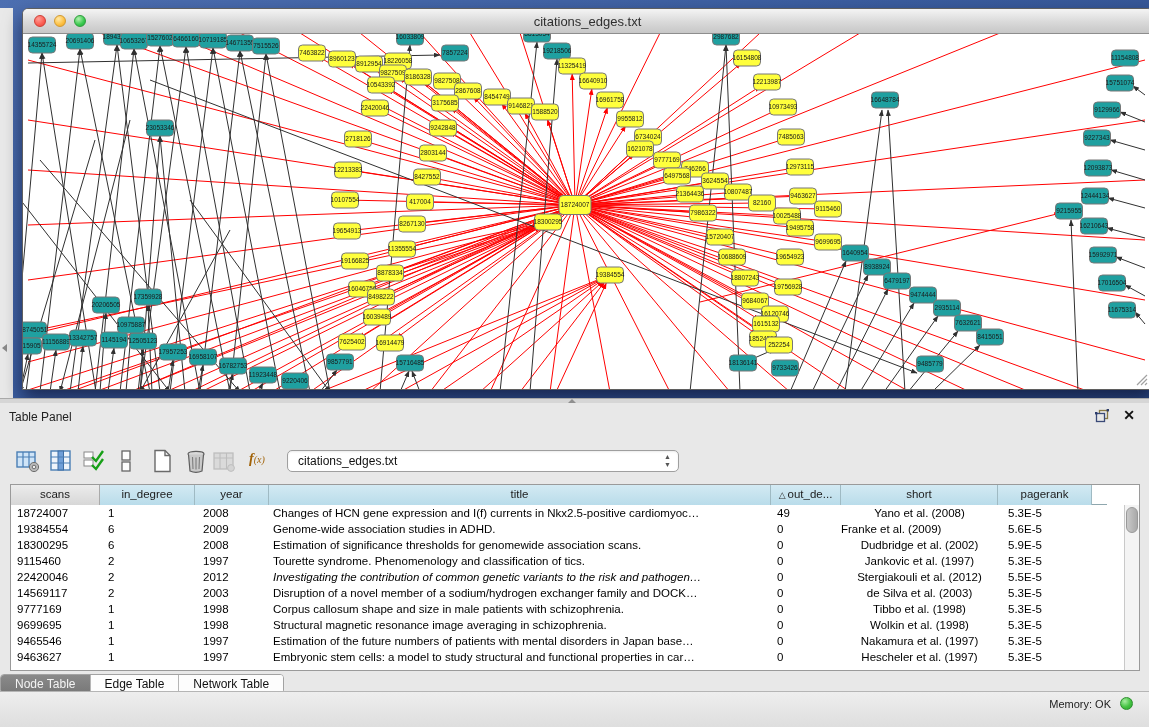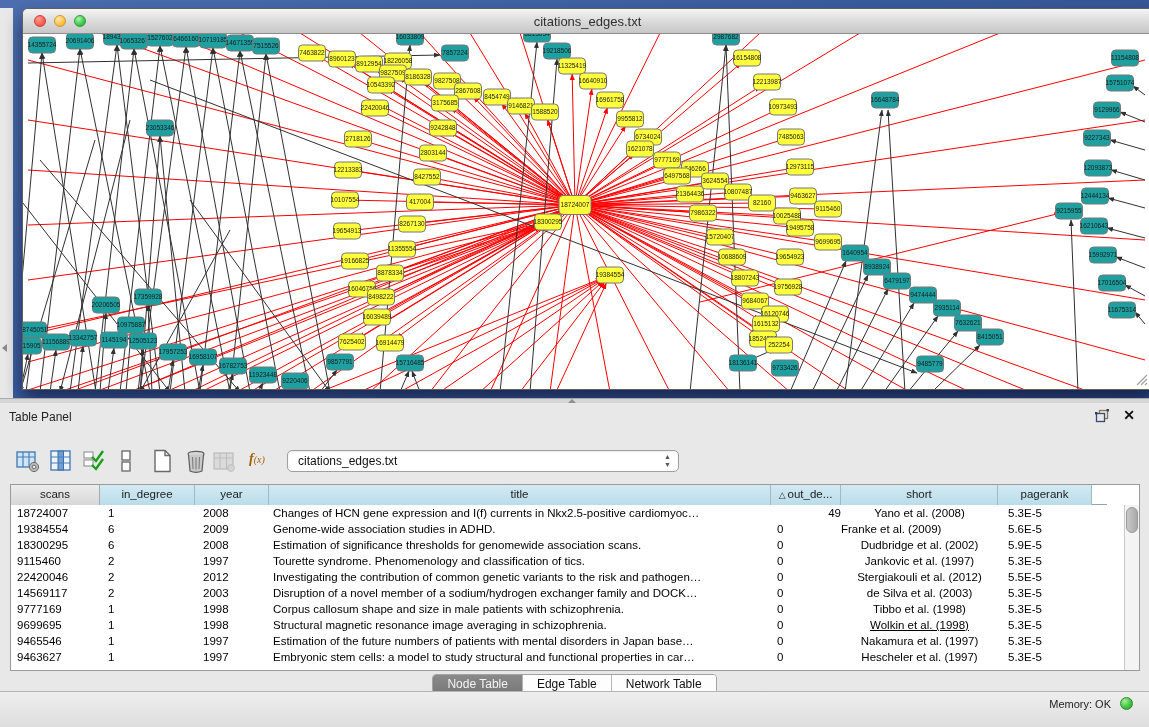--- a/index.html
+++ b/index.html
@@ -62,21 +62,21 @@
   .sort-tri { font-size:9px; margin-right:2px; color:#333; }
   .tbody { position:absolute; left:0; top:20px; right:0; bottom:0; }
   .tr { position:relative; height:16px; line-height:16px; }
   .td { position:absolute; top:0; height:16px; font-size:11.5px; color:#000;
     white-space:nowrap; overflow:hidden; }
   .vscroll { position:absolute; right:0; top:20px; width:15px; bottom:0;
     background:#f4f4f4; border-left:1px solid #c9c9c9; }
   .vthumb { position:absolute; left:1px; top:2px; width:12px; height:26px; border-radius:6px;
     background:linear-gradient(90deg,#c9c9c9,#a9a9a9); border:1px solid #999; }
 
-  .tabs-row { position:absolute; left:0; top:271px; width:100%; height:22px; text-align:center; }
+  .tabs-row { position:absolute; left:0; top:271px; width:100%; height:22px; text-align:left; }
   .seg { display:inline-flex; border:1px solid #a2a2a2; border-radius:4px; overflow:hidden;
     background:#fff; height:20px; box-shadow:0 1px 1px rgba(255,255,255,.7); }
   .seg .tab { font-size:12px; line-height:19px; padding:0 14px; color:#111;
     border-left:1px solid #b5b5b5; cursor:pointer; background:#fdfdfd; }
   .seg .tab:first-child { border-left:none; }
   .seg .tab.active { background:linear-gradient(#8a8a8a,#787878); color:#f4f4f4; }
 
   
   .status-bar { position:absolute; left:0; bottom:0; width:1149px; height:36px;
     background:linear-gradient(#eeeeee,#dedede); border-top:1px solid #b5b5b5; }
@@ -626,21 +626,21 @@
           <div class="th" style="left: 760px; width: 70px;"><span class="sort-tri">△</span><span>out_de...</span></div>
           <div class="th" style="left: 830px; width: 157px;"><span>short</span></div>
           <div class="th" style="left: 987px; width: 94px;"><span>pagerank</span></div>
         </div>
       <div class="tbody" id="tbody">
           <div class="tr">
             <div class="td" style="left: 0px; width: 89px; padding-left: 6px;">18724007</div>
             <div class="td" style="left: 89px; width: 95px; padding-left: 8px;">1</div>
             <div class="td" style="left: 184px; width: 74px; padding-left: 8px;">2008</div>
             <div class="td" style="left: 258px; width: 502px; padding-left: 4px;">Changes of HCN gene expression and I(f) currents in Nkx2.5-positive cardiomyoc…</div>
-            <div class="td" style="left: 760px; width: 70px; padding-left: 6px; text-align: right;">49</div>
+            <div class="td" style="left: 760px; width: 70px; padding-left: 6px;">49</div>
             <div class="td" style="left: 830px; width: 157px; text-align: center;">Yano et al. (2008)</div>
             <div class="td" style="left: 987px; width: 94px; padding-left: 10px;">5.3E-5</div>
           </div>
           <div class="tr">
             <div class="td" style="left: 0px; width: 89px; padding-left: 6px;">19384554</div>
             <div class="td" style="left: 89px; width: 95px; padding-left: 8px;">6</div>
             <div class="td" style="left: 184px; width: 74px; padding-left: 8px;">2009</div>
             <div class="td" style="left: 258px; width: 502px; padding-left: 4px;">Genome-wide association studies in ADHD.</div>
             <div class="td" style="left: 760px; width: 70px; padding-left: 6px;">0</div>
             <div class="td" style="left: 830px; width: 157px; text-align: left;">Franke et al. (2009)</div>
@@ -661,21 +661,21 @@
             <div class="td" style="left: 184px; width: 74px; padding-left: 8px;">1997</div>
             <div class="td" style="left: 258px; width: 502px; padding-left: 4px;">Tourette syndrome. Phenomenology and classification of tics.</div>
             <div class="td" style="left: 760px; width: 70px; padding-left: 6px;">0</div>
             <div class="td" style="left: 830px; width: 157px; text-align: center;">Jankovic et al. (1997)</div>
             <div class="td" style="left: 987px; width: 94px; padding-left: 10px;">5.3E-5</div>
           </div>
           <div class="tr">
             <div class="td" style="left: 0px; width: 89px; padding-left: 6px;">22420046</div>
             <div class="td" style="left: 89px; width: 95px; padding-left: 8px;">2</div>
             <div class="td" style="left: 184px; width: 74px; padding-left: 8px;">2012</div>
-            <div class="td" style="left: 258px; width: 502px; padding-left: 4px;">Investigating the contribution of common genetic variants to the risk and pathogen…</div>
+            <div class="td" style="left: 258px; width: 502px; padding-left: 4px; font-style: italic;">Investigating the contribution of common genetic variants to the risk and pathogen…</div>
             <div class="td" style="left: 760px; width: 70px; padding-left: 6px;">0</div>
             <div class="td" style="left: 830px; width: 157px; text-align: center;">Stergiakouli et al. (2012)</div>
             <div class="td" style="left: 987px; width: 94px; padding-left: 10px;">5.5E-5</div>
           </div>
           <div class="tr">
             <div class="td" style="left: 0px; width: 89px; padding-left: 6px;">14569117</div>
             <div class="td" style="left: 89px; width: 95px; padding-left: 8px;">2</div>
             <div class="td" style="left: 184px; width: 74px; padding-left: 8px;">2003</div>
             <div class="td" style="left: 258px; width: 502px; padding-left: 4px;">Disruption of a novel member of a sodium/hydrogen exchanger family and DOCK…</div>
             <div class="td" style="left: 760px; width: 70px; padding-left: 6px;">0</div>
@@ -690,21 +690,21 @@
             <div class="td" style="left: 760px; width: 70px; padding-left: 6px;">0</div>
             <div class="td" style="left: 830px; width: 157px; text-align: center;">Tibbo et al. (1998)</div>
             <div class="td" style="left: 987px; width: 94px; padding-left: 10px;">5.3E-5</div>
           </div>
           <div class="tr">
             <div class="td" style="left: 0px; width: 89px; padding-left: 6px;">9699695</div>
             <div class="td" style="left: 89px; width: 95px; padding-left: 8px;">1</div>
             <div class="td" style="left: 184px; width: 74px; padding-left: 8px;">1998</div>
             <div class="td" style="left: 258px; width: 502px; padding-left: 4px;">Structural magnetic resonance image averaging in schizophrenia.</div>
             <div class="td" style="left: 760px; width: 70px; padding-left: 6px;">0</div>
-            <div class="td" style="left: 830px; width: 157px; text-align: center; text-decoration: underline;">Wolkin et al. (1998)</div>
+            <div class="td" style="left: 830px; width: 157px; text-align: center;">Wolkin et al. (1998)</div>
             <div class="td" style="left: 987px; width: 94px; padding-left: 10px;">5.3E-5</div>
           </div>
           <div class="tr">
             <div class="td" style="left: 0px; width: 89px; padding-left: 6px;">9465546</div>
             <div class="td" style="left: 89px; width: 95px; padding-left: 8px;">1</div>
             <div class="td" style="left: 184px; width: 74px; padding-left: 8px;">1997</div>
             <div class="td" style="left: 258px; width: 502px; padding-left: 4px;">Estimation of the future numbers of patients with mental disorders in Japan base…</div>
             <div class="td" style="left: 760px; width: 70px; padding-left: 6px;">0</div>
             <div class="td" style="left: 830px; width: 157px; text-align: center;">Nakamura et al. (1997)</div>
             <div class="td" style="left: 987px; width: 94px; padding-left: 10px;">5.3E-5</div>

